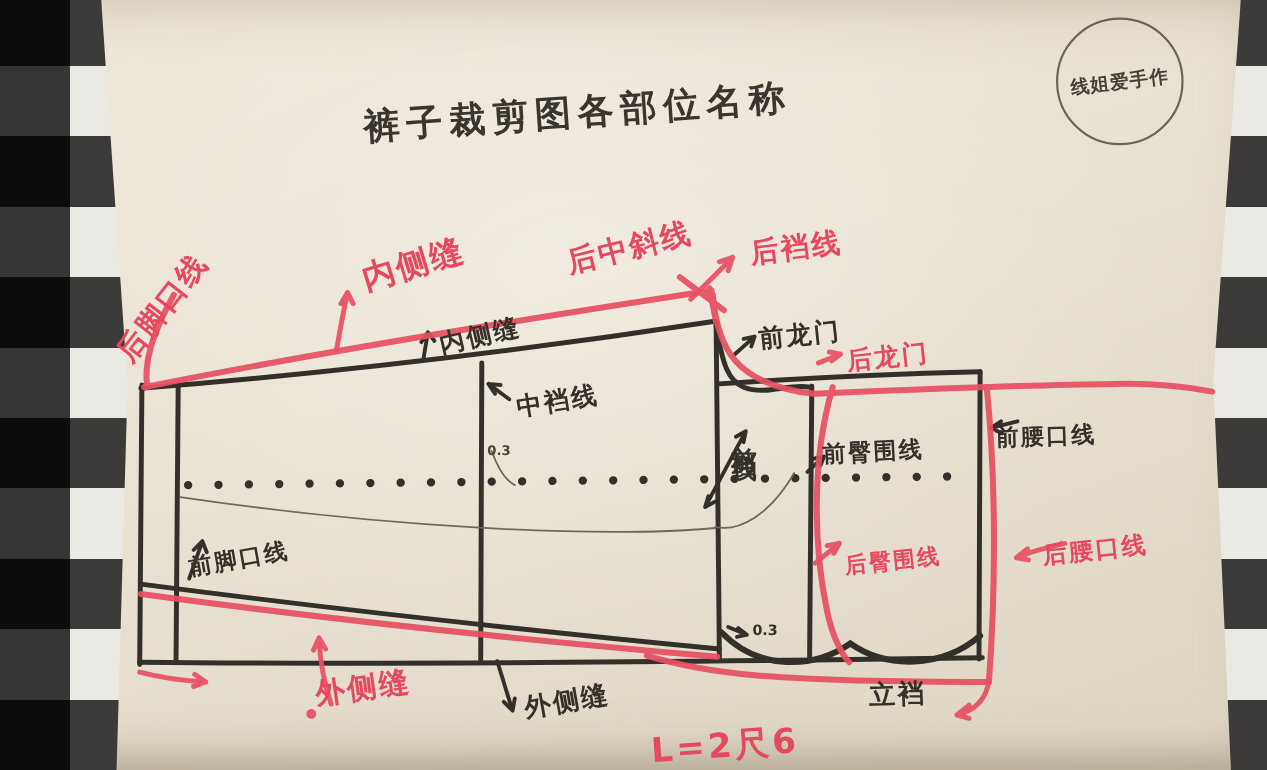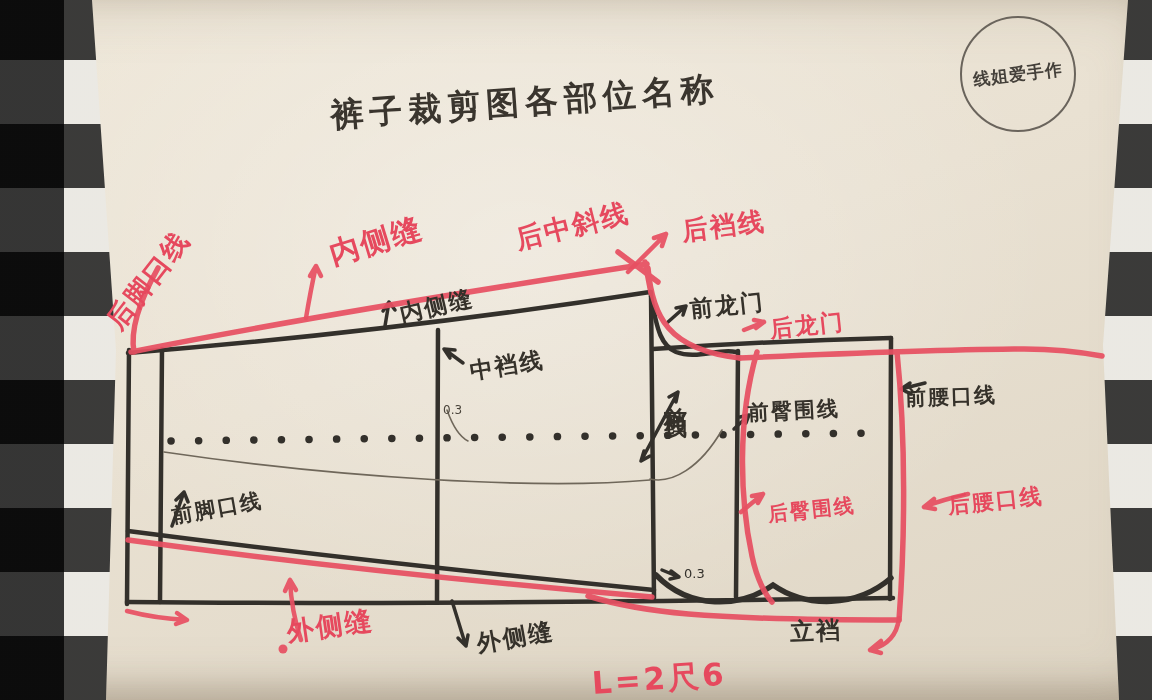--- a/index.html
+++ b/index.html
@@ -25,21 +25,21 @@
     transform-origin:0 50%;letter-spacing:2px;}
   .ink{color:#35312a;}
   .red{color:#e6495e;}
   .lbl-vert{writing-mode:vertical-rl;text-orientation:upright;letter-spacing:4px;}
   .title{position:absolute;left:330px;top:80px;font-size:33px;font-weight:bold;
     color:#3a352e;letter-spacing:6px;transform:rotate(-4deg);}
   .stamp{position:absolute;left:960px;top:16px;width:112px;height:112px;border-radius:50%;
     border:2.5px solid #6a645c;display:flex;align-items:center;justify-content:center;
     color:#44403a;font-size:17px;font-weight:bold;letter-spacing:1px;}
   .stamp span{transform:rotate(-7deg);}
-  .note{position:absolute;font-weight:normal;color:#4a443b;}
+  .note{position:absolute;font-weight:bold;color:#4a443b;}
 </style>
 </head>
 <body>
 
 <div class="scene">
 
   <div class="paper">
     <div class="edge"></div>
   </div>
 

